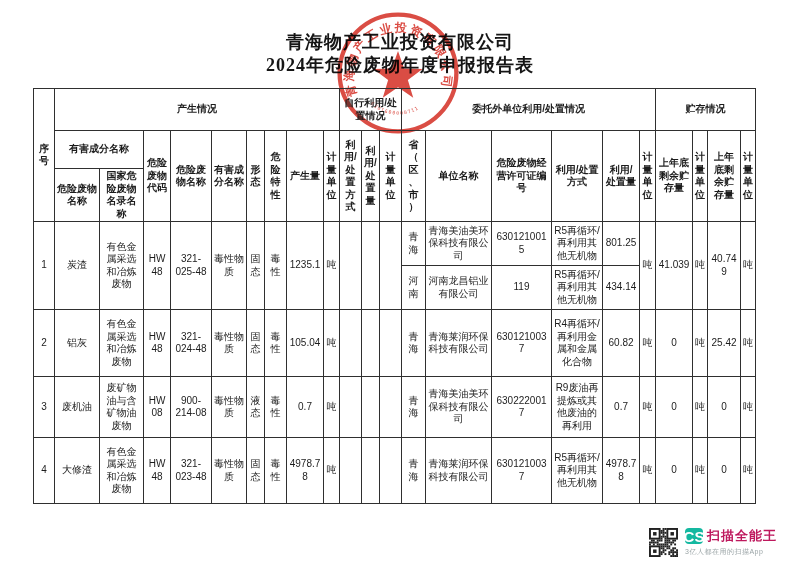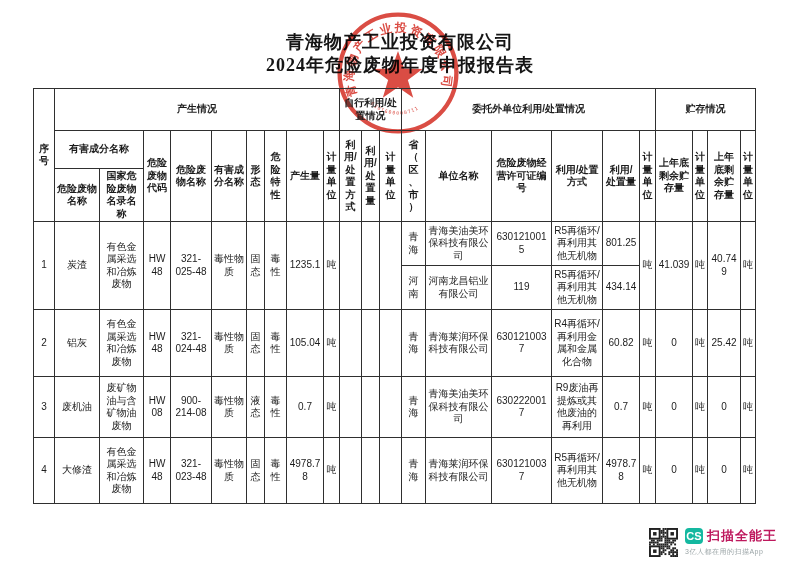--- a/index.html
+++ b/index.html
@@ -60,21 +60,21 @@
   .scan-mark{
     position:absolute;right:23px;bottom:8px;
     display:flex;align-items:center;gap:7px;
   }
   .qr{width:29px;height:29px;}
   .scan-right{display:flex;flex-direction:column;justify-content:center;}
   .scan-brand-line{display:flex;align-items:center;gap:4px;}
   .cs-logo{
     width:18px;height:16px;border-radius:4px;
     display:flex;align-items:center;justify-content:center;
-    color:#ffffff;font-weight:bold;font-size:11px;
+    color:#ffffff;font-weight:bold;font-size:15px;
     letter-spacing:0;
   }
   .scan-brand{font-size:13px;font-weight:bold;color:#be185d;letter-spacing:1px;}
   .scan-tagline{font-size:7px;color:#9aa4a6;margin-top:2px;letter-spacing:.5px;}
 </style>
 </head>
 <body>
 
 <div class="page">
 

